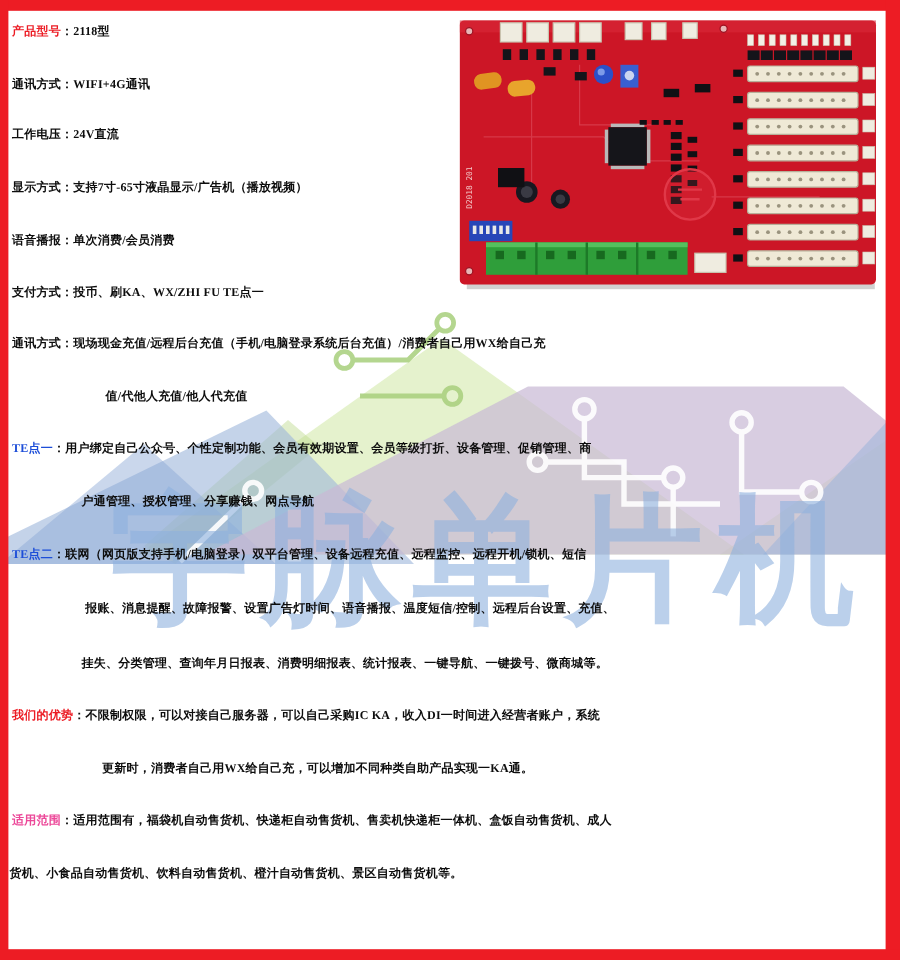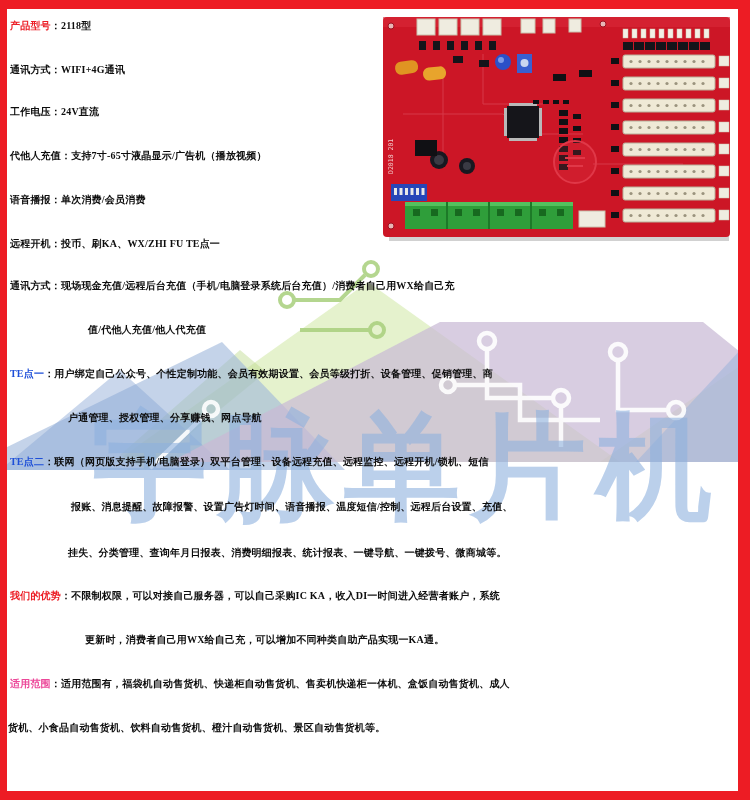--- a/index.html
+++ b/index.html
@@ -86,27 +86,27 @@
 <div class="line" style="top:19px">
   <span class="lbl c-red">产品型号</span><span class="colon">：</span><span>2118型</span>
 </div>
 <div class="line" style="top:63px">
   <span class="lbl">通讯方式</span><span class="colon">：</span><span>WIFI+4G通讯</span>
 </div>
 <div class="line" style="top:105px">
   <span class="lbl">工作电压</span><span class="colon">：</span><span>24V直流</span>
 </div>
 <div class="line" style="top:149px">
-  <span class="lbl">代他人充值</span><span class="colon">：</span><span>支持7寸-65寸液晶显示/广告机（播放视频）</span>
+  <span class="lbl">显示方式</span><span class="colon">：</span><span>支持7寸-65寸液晶显示/广告机（播放视频）</span>
 </div>
 <div class="line" style="top:193px">
   <span class="lbl">语音播报</span><span class="colon">：</span><span>单次消费/会员消费</span>
 </div>
 <div class="line" style="top:237px">
-  <span class="lbl">远程开机</span><span class="colon">：</span><span>投币、刷KA、WX/ZHI FU TE点一</span>
+  <span class="lbl">支付方式</span><span class="colon">：</span><span>投币、刷KA、WX/ZHI FU TE点一</span>
 </div>
 <div class="line" style="top:279px">
   <span class="lbl">通讯方式</span><span class="colon">：</span><span>现场现金充值/远程后台充值（手机/电脑登录系统后台充值）/消费者自己用WX给自己充</span>
 </div>
 <div class="line" style="top:323px;left:88px">
   <span>值/代他人充值/他人代充值</span>
 </div>
 <div class="line" style="top:367px">
   <span class="lbl c-blue">TE点一</span><span class="colon">：</span><span>用户绑定自己公众号、个性定制功能、会员有效期设置、会员等级打折、设备管理、促销管理、商</span>
 </div>

